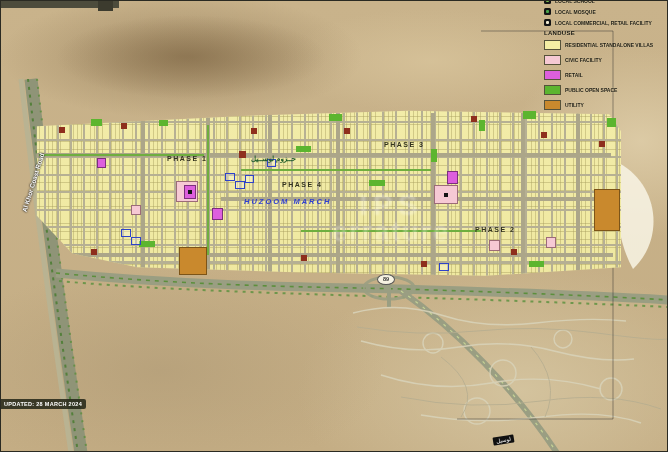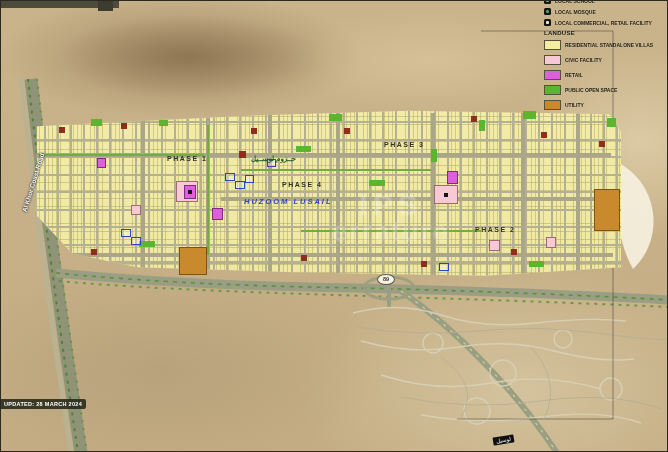--- a/index.html
+++ b/index.html
@@ -192,21 +192,21 @@
     <div class="abs fb fb-blue" style="left:130px;top:236px;width:8px;height:6px"></div>
     <div class="abs fb fb-blue" style="left:438px;top:262px;width:8px;height:6px"></div>
     <div class="abs fb fb-blue" style="left:266px;top:158px;width:7px;height:6px"></div>
   </div>
 
   <div class="phase" style="left:166px;top:154px">PHASE 1</div>
   <div class="phase" style="left:474px;top:225px">PHASE 2</div>
   <div class="phase" style="left:383px;top:140px">PHASE 3</div>
   <div class="phase" style="left:281px;top:180px">PHASE 4</div>
 
-  <div class="abs" id="project-name">HUZOOM LUSAIL</div>
+  <div class="abs" id="project-name">HUZOOM MARCH</div>
   <div class="abs" id="project-name-ar">حــزوم لوســيل</div>
 
   <div class="abs" id="coast-road-label">Al Khor Coast Road</div>
 
   <div class="abs" id="route-shield">89</div>
   <div class="abs" id="road-tag-ar">لوسيل</div>
 
   <div class="abs" id="updated-tag">UPDATED: 28 MARCH 2024</div>
 
   <div class="abs" id="legend">

